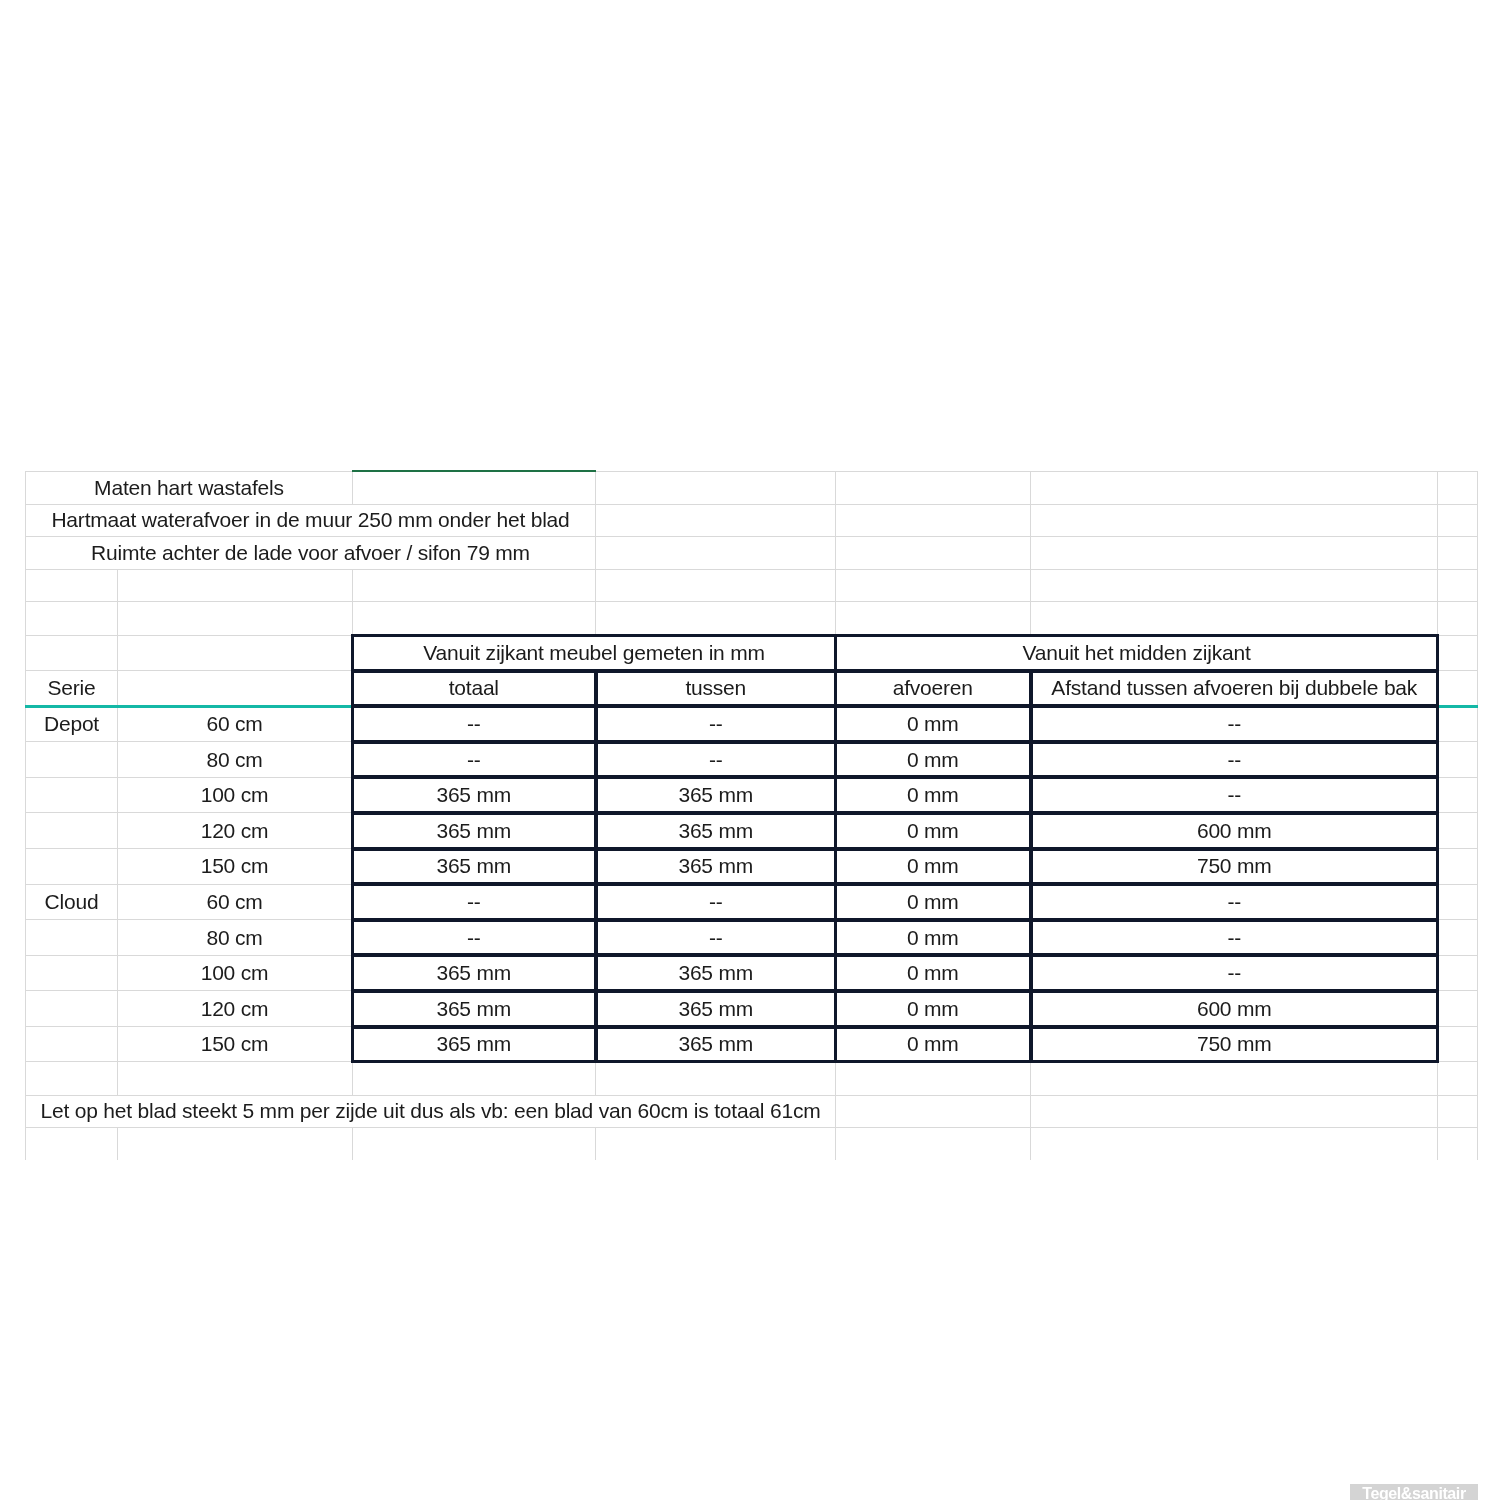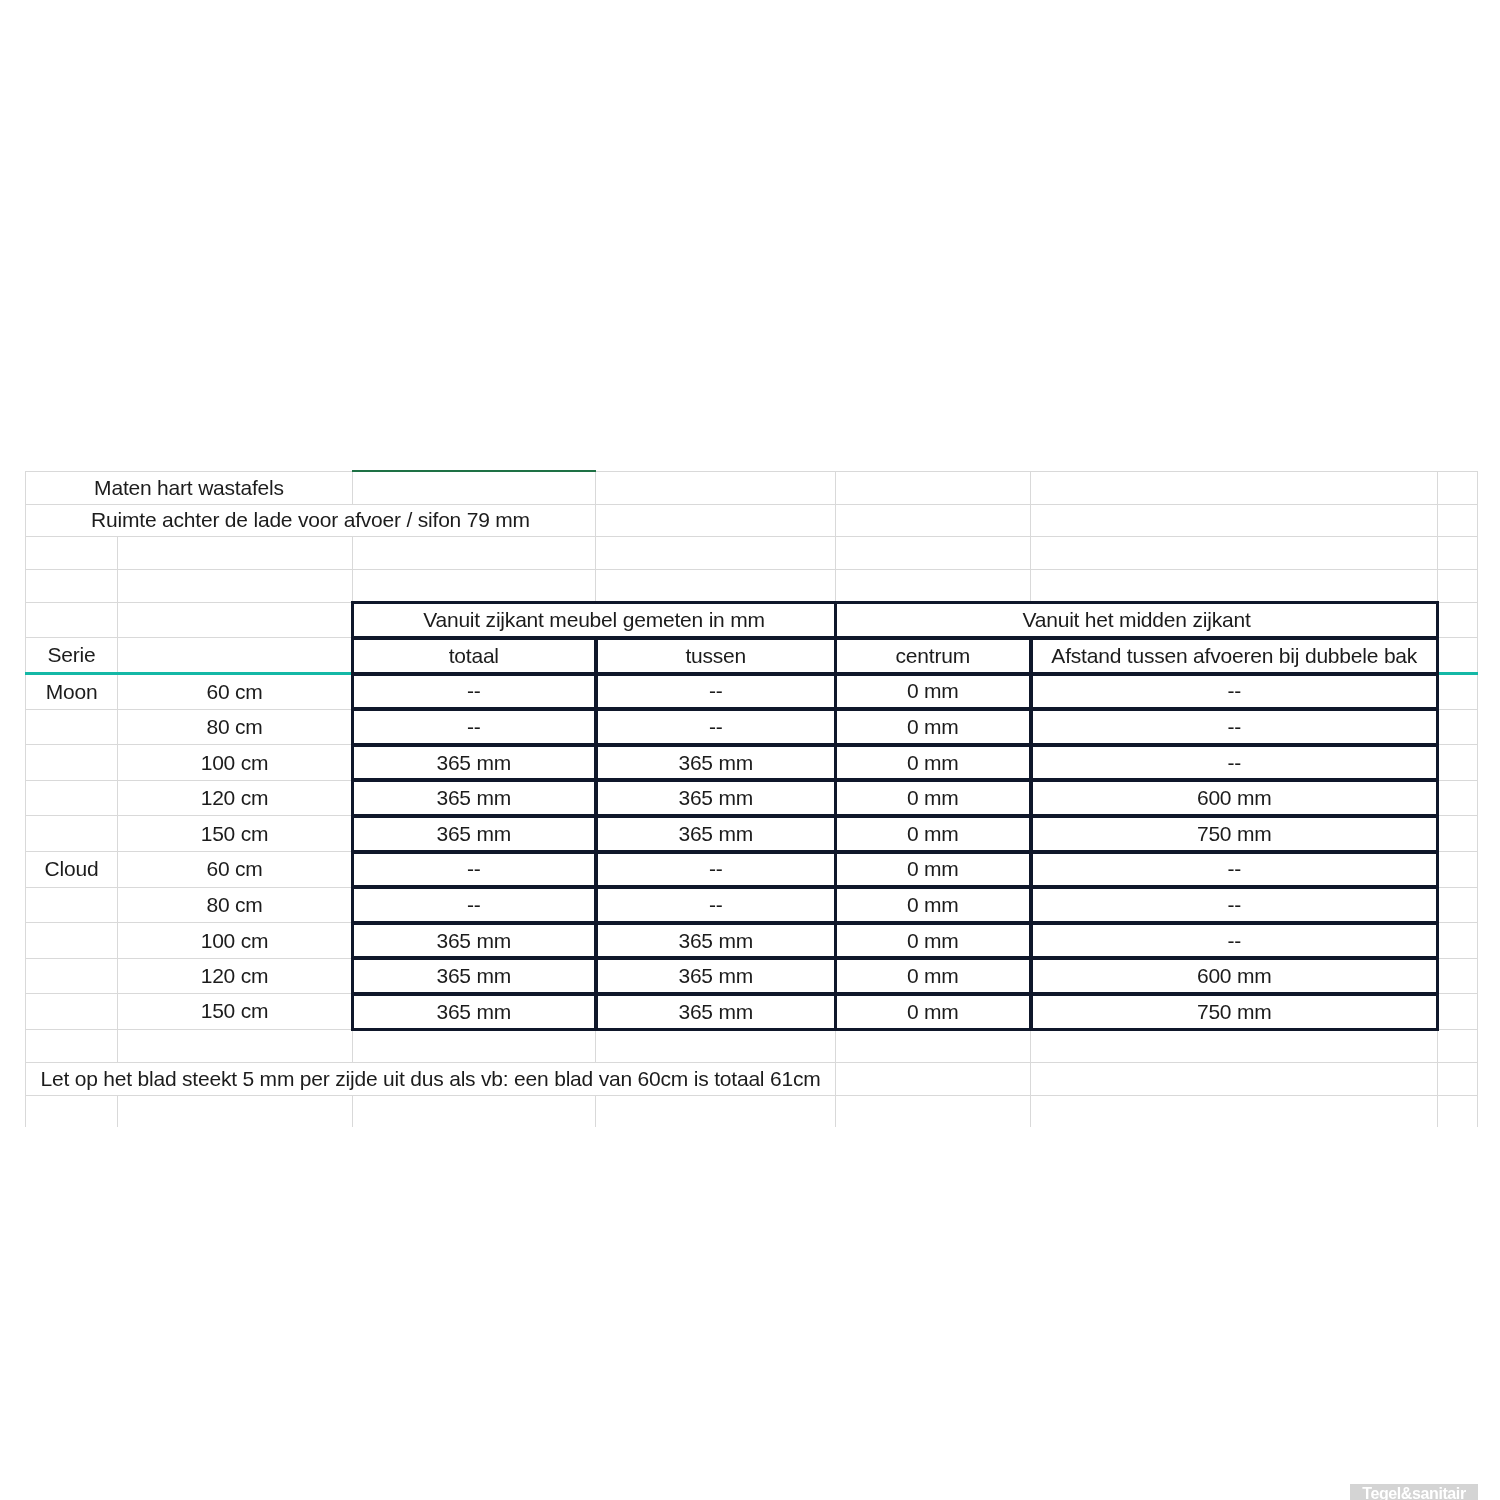--- a/index.html
+++ b/index.html
@@ -54,20 +54,27 @@
     <tbody>
         <tr>
       <td colspan="2" class="g tl">Maten hart  wastafels</td>
       <td class="g green"></td>
       <td class="g"></td>
       <td class="g"></td>
       <td class="g"></td>
       <td class="g"></td>
     </tr>
 
+    <tr>
+      <td colspan="3" class="g tl">Hartmaat waterafvoer in de muur 250 mm onder het blad</td>
+      <td class="g"></td>
+      <td class="g"></td>
+      <td class="g"></td>
+      <td class="g"></td>
+    </tr>
 
     <tr>
       <td colspan="3" class="g tl">Ruimte achter de lade voor afvoer / sifon 79 mm</td>
       <td class="g"></td>
       <td class="g"></td>
       <td class="g"></td>
       <td class="g"></td>
     </tr>
 
     <tr>
@@ -95,27 +102,27 @@
       <th colspan="2" class="tb bl3 bt3 br3">Vanuit zijkant meubel gemeten in mm</th>
       <th colspan="2" class="tb bl3 bt3 br3">Vanuit het midden zijkant</th>
       <td class="g"></td>
     </tr>
 
     <tr>
       <td class="g tl hb">Serie</td>
       <td class="g hb"></td>
       <th class="tb bl3 bb3">totaal</th>
       <th class="tb br3 bb3">tussen</th>
-      <th class="tb bl3 bb3">centrum</th>
+      <th class="tb bl3 bb3">afvoeren</th>
       <th class="tb br3 bb3">Afstand tussen afvoeren bij dubbele bak</th>
       <td class="g hb"></td>
     </tr>
 
     <tr>
-      <td class="g tl">Moon</td>
+      <td class="g tl">Depot</td>
       <td class="g tl">60 cm</td>
       <td class="tb bl3">--</td>
       <td class="tb br3">--</td>
       <td class="tb bl3">0 mm</td>
       <td class="tb br3">--</td>
       <td class="g"></td>
     </tr>
     <tr>
       <td class="g tl"></td>
       <td class="g tl">80 cm</td>

